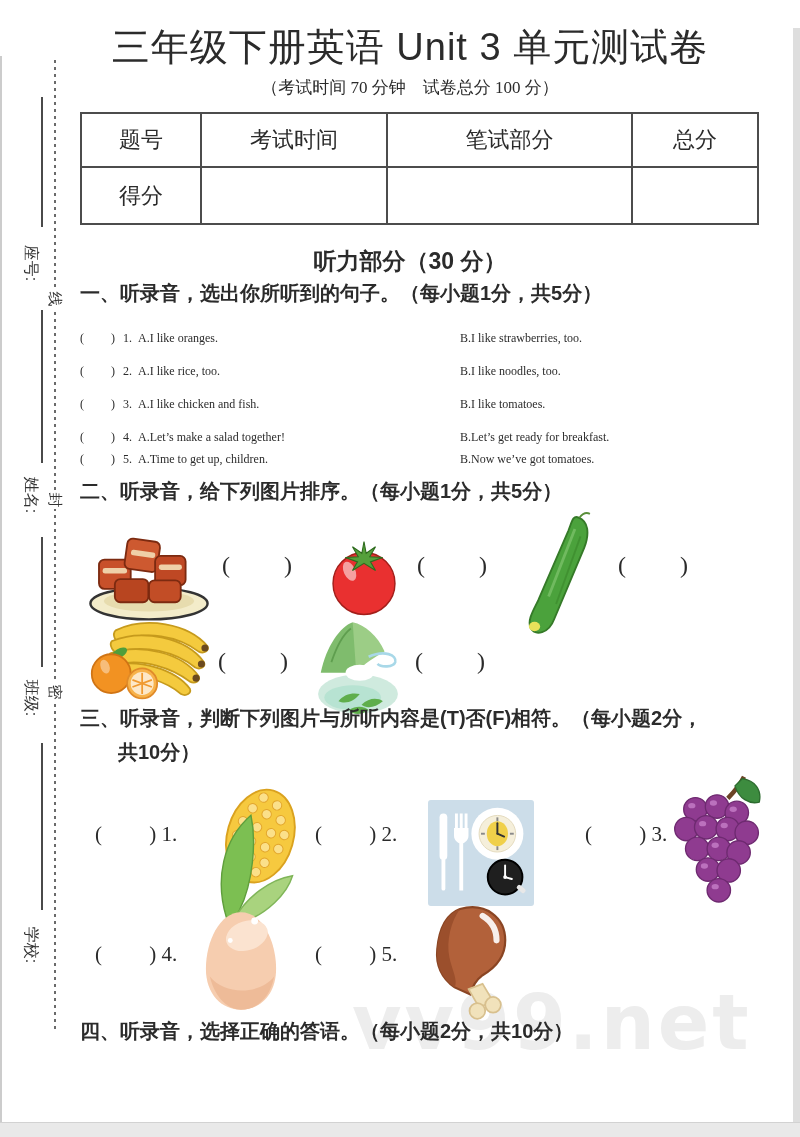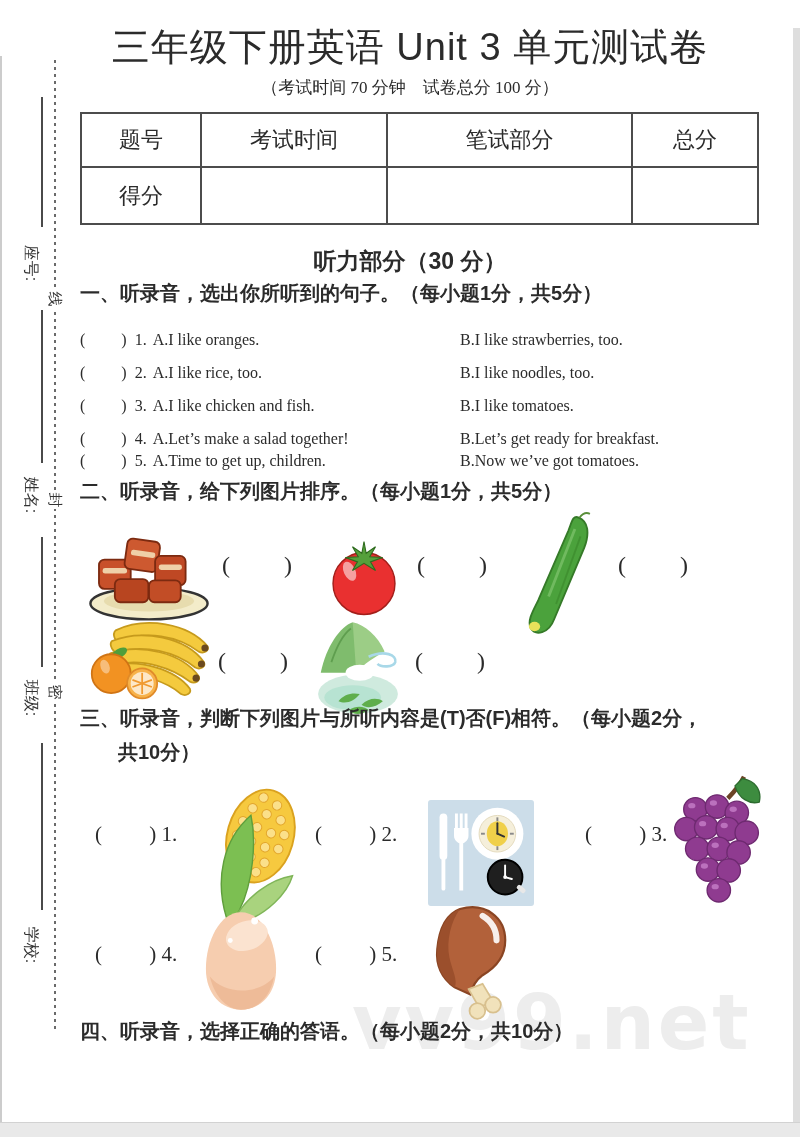--- a/index.html
+++ b/index.html
@@ -35,21 +35,21 @@
   table.score{position:absolute;left:80px;top:112px;border-collapse:collapse;z-index:1;
               font-size:22px;}
   table.score td{border:2px solid #4c4c4c;text-align:center;vertical-align:middle;}
   .tr-head td{height:50px;}
   .tr-score td{height:53px;}
 
   .center-head{position:absolute;left:60px;top:246px;width:700px;text-align:center;
                font-size:23px;font-weight:bold;z-index:1;}
   .sec-head{position:absolute;left:80px;width:690px;font-size:20px;font-weight:bold;z-index:1;}
 
-  .q-row{position:absolute;left:80px;width:690px;font-size:16px;z-index:1;white-space:nowrap;}
+  .q-row{position:absolute;left:80px;width:690px;font-size:12px;z-index:1;white-space:nowrap;}
   .q-num{margin:0 6px 0 8px;}
   .q-b{position:absolute;left:380px;}
 
   .img-bracket{position:absolute;font-size:24px;z-index:1;font-family:"Liberation Serif",serif;white-space:nowrap;}
   .tf-label{position:absolute;font-size:21px;z-index:1;font-family:"Liberation Serif",serif;white-space:nowrap;}
   .pic{position:absolute;z-index:1;}
 </style>
 </head>
 <body>
 

